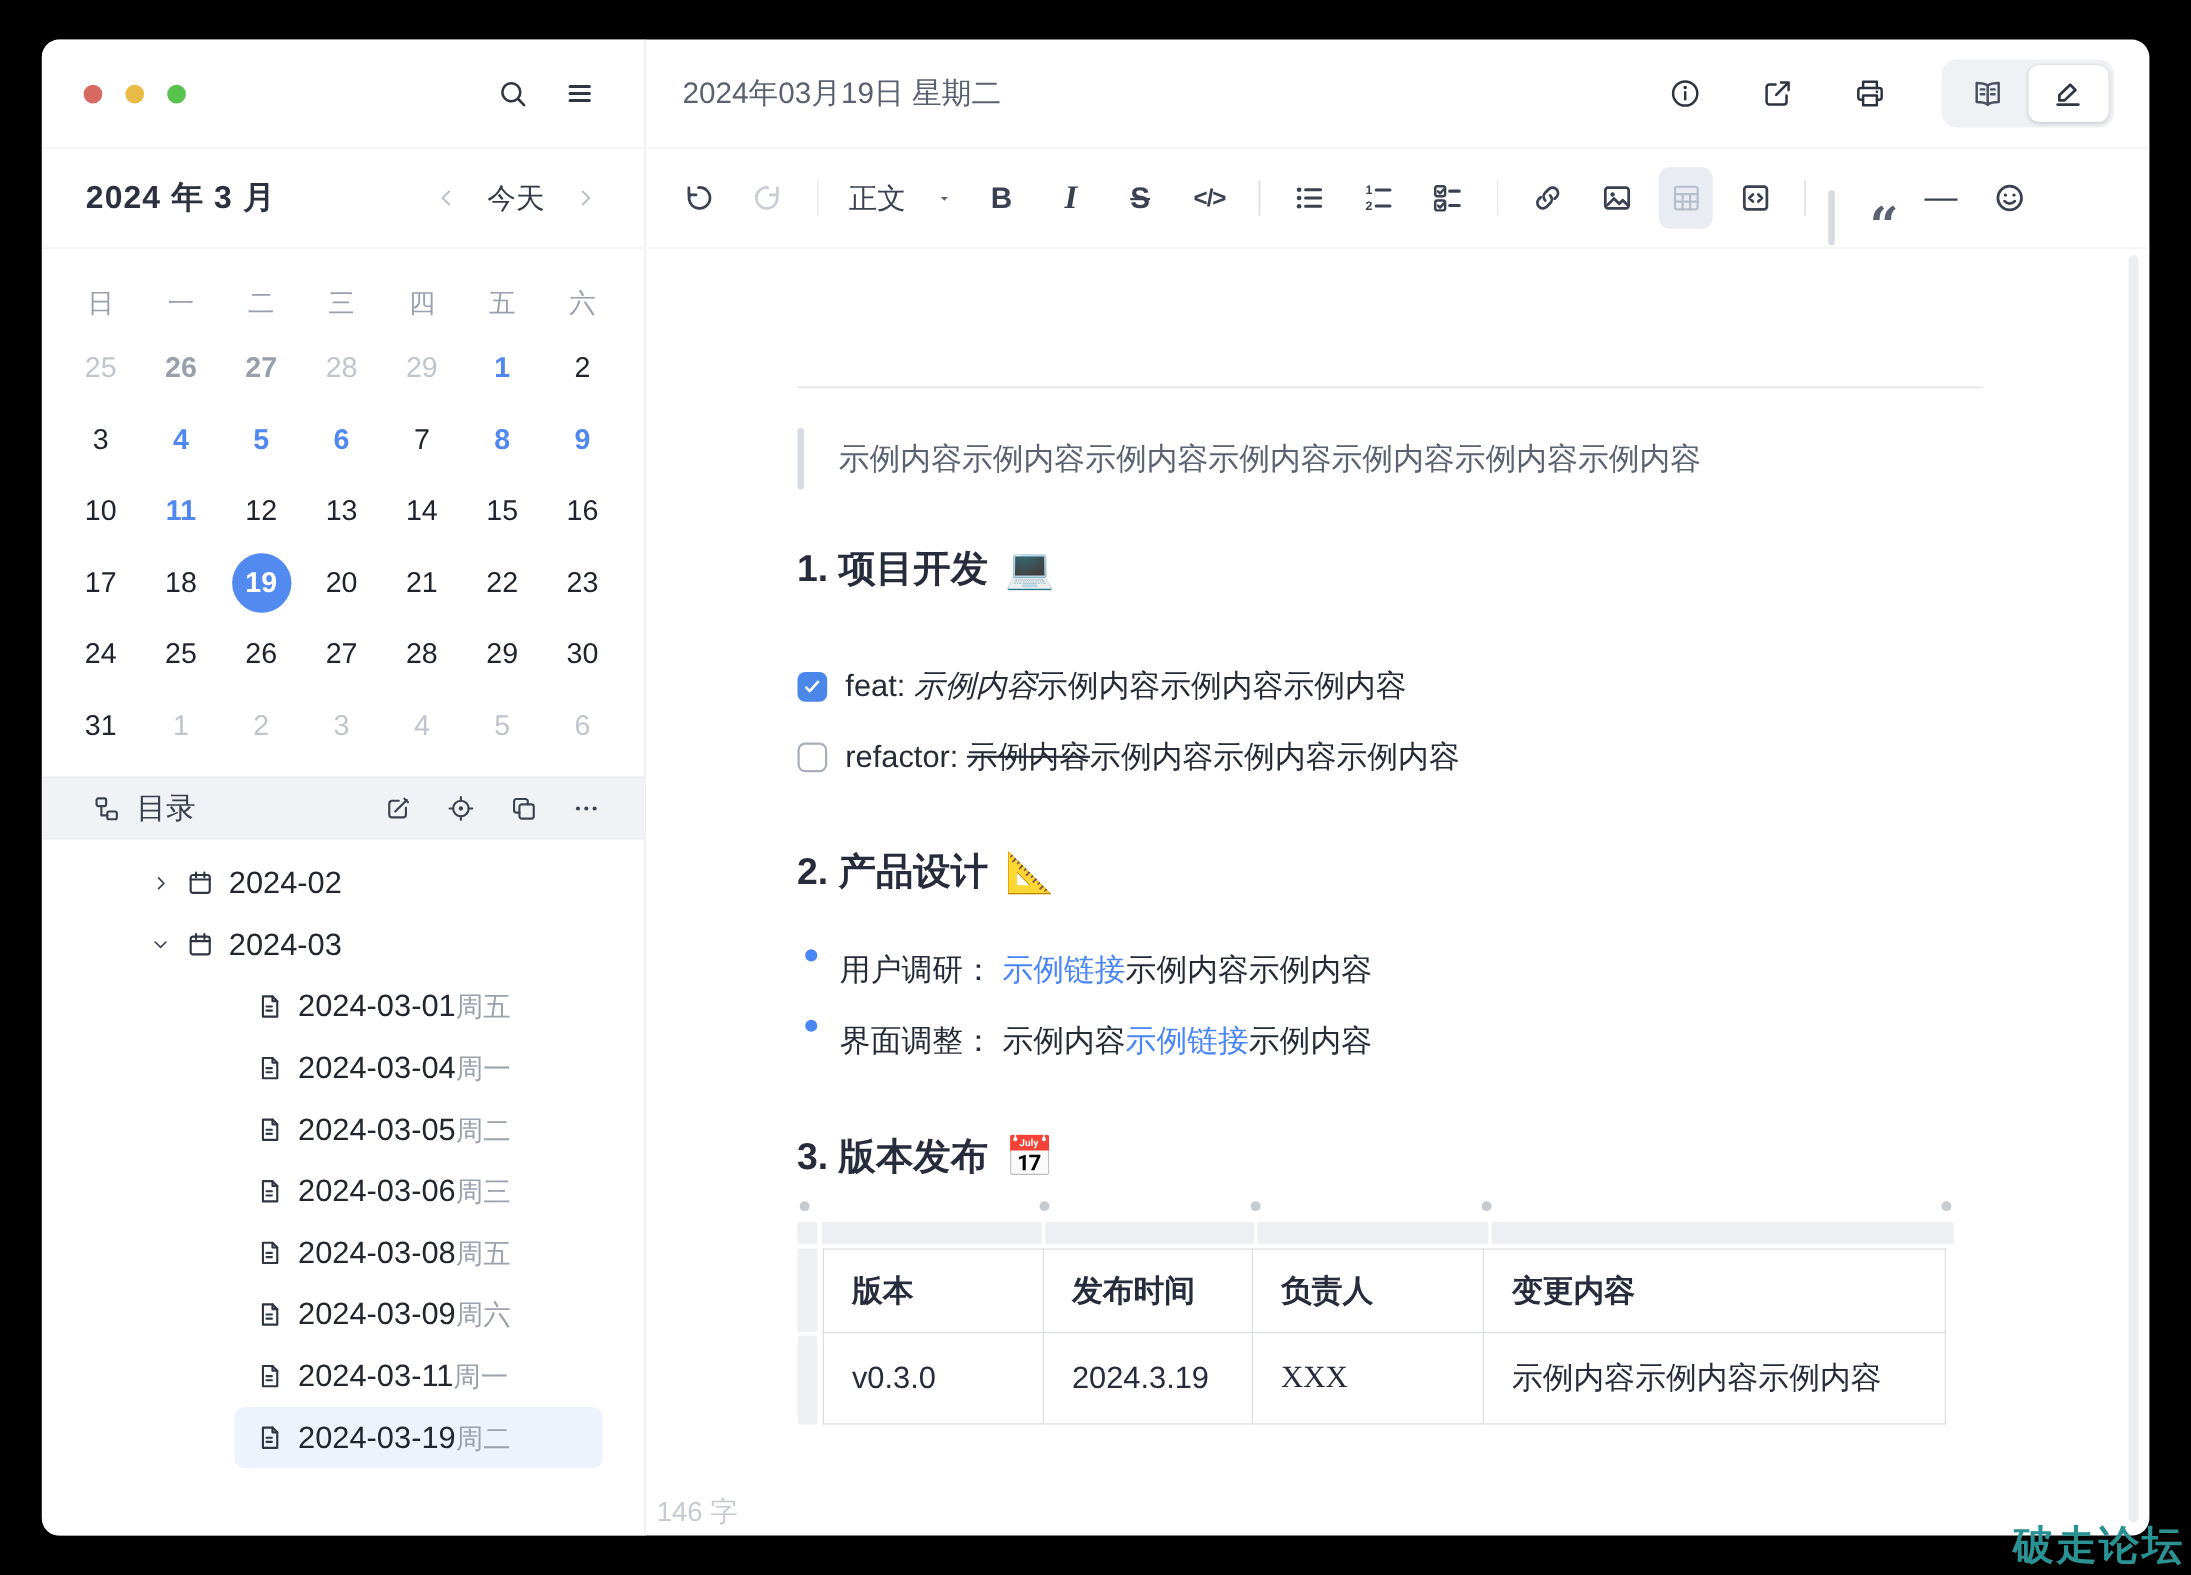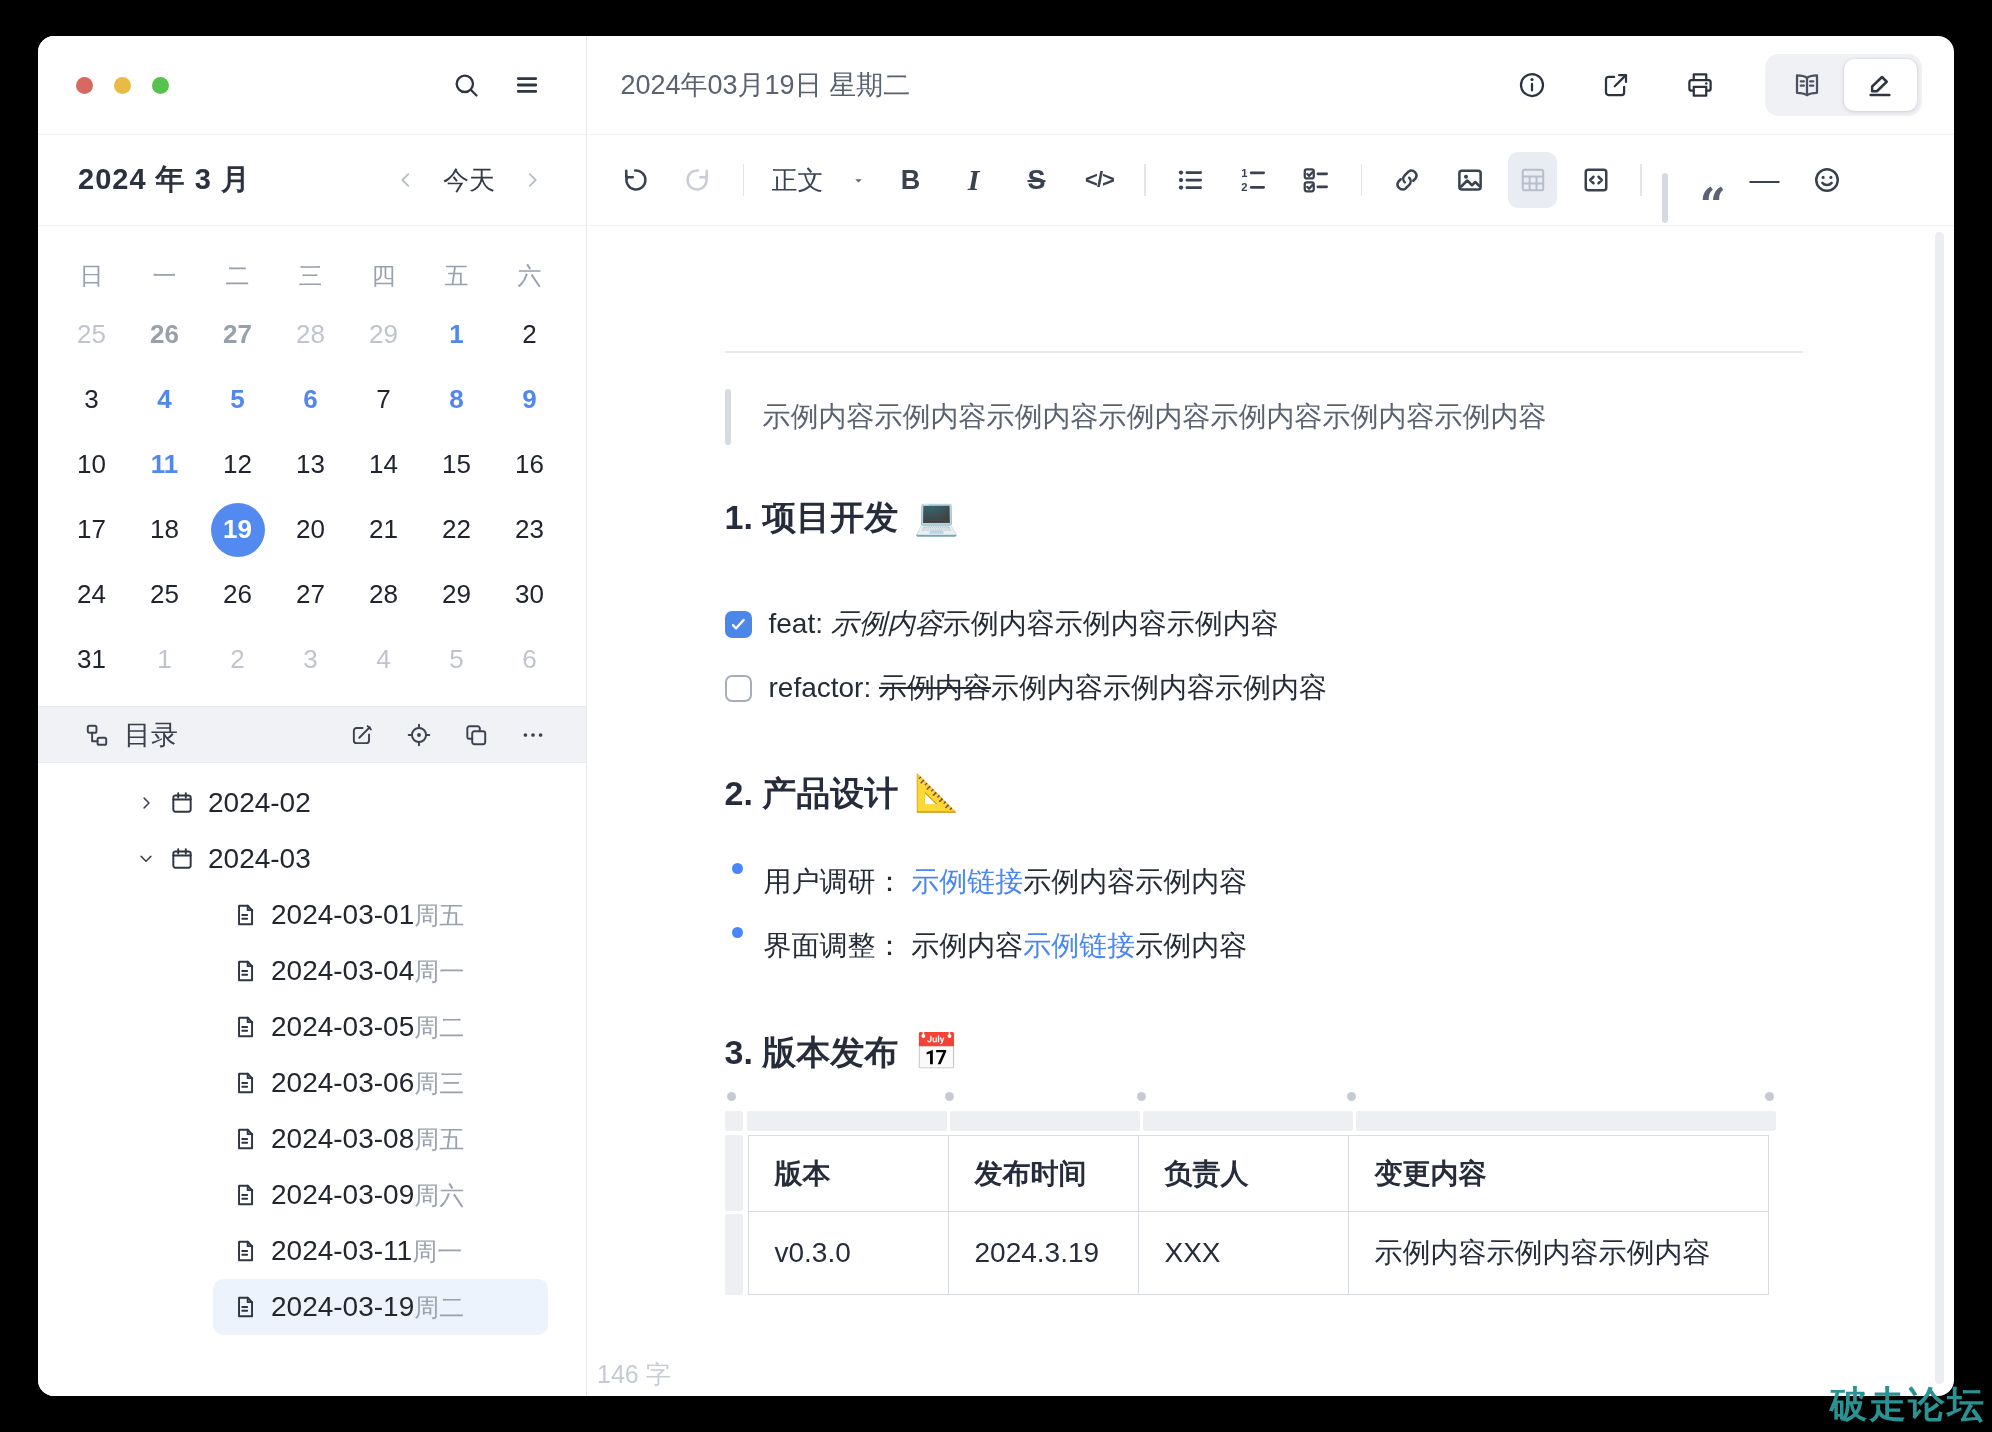--- a/index.html
+++ b/index.html
@@ -103,21 +103,21 @@
   .tbl-colstrip span { background:#edeff2; border-radius:2px; }
   .tbl-colstrip .corner { width:18px; margin-right:1px; }
   .tbl-body { display:flex; }
   .tbl-rowstrip { width:18px; margin-right:5px; display:flex; flex-direction:column; gap:3px; }
   .tbl-rowstrip span { background:#edeff2; border-radius:2px; }
   .tbl-rowstrip .rs1 { height:76px; } .tbl-rowstrip .rs2 { height:81px; }
   table.rel { border-collapse:collapse; }
   table.rel th, table.rel td { border:1.5px solid #d8dbe0; text-align:left; padding:0 26px; font-size:28px; color:#262c3b; }
   table.rel th { height:76px; font-weight:700; }
   table.rel td { height:80px; font-weight:400; }
-  .cw1{width:200px;} .cw2{width:190px;} .cw3{width:210px;} .cw4{width:420px;}
+  .cw1{width:200px;} .cw2{width:190px;} .cw3{width:210px;font-family:Liberation Serif, serif;} .cw4{width:420px;}
 
   .word-count { position:absolute; left:559px; top:1322px; font-size:25px; color:#c6cbd3; }
   .scrollbar { position:absolute; right:10px; top:196px; bottom:12px; width:9px; border-radius:5px; background:#ebedf0; }
   .watermark { position:absolute; right:6px; bottom:2px; font-size:37px; font-weight:700; color:#2b9294; letter-spacing:2px; z-index:5; }
 
   .icn { display:flex; }
   .icn svg { width:28px; height:28px; display:block; }
   .icn.sz22 svg { width:22px; height:22px; }
   .icn.sz18 svg { width:18px; height:18px; }
   .icn.sz26 svg { width:26px; height:26px; }

